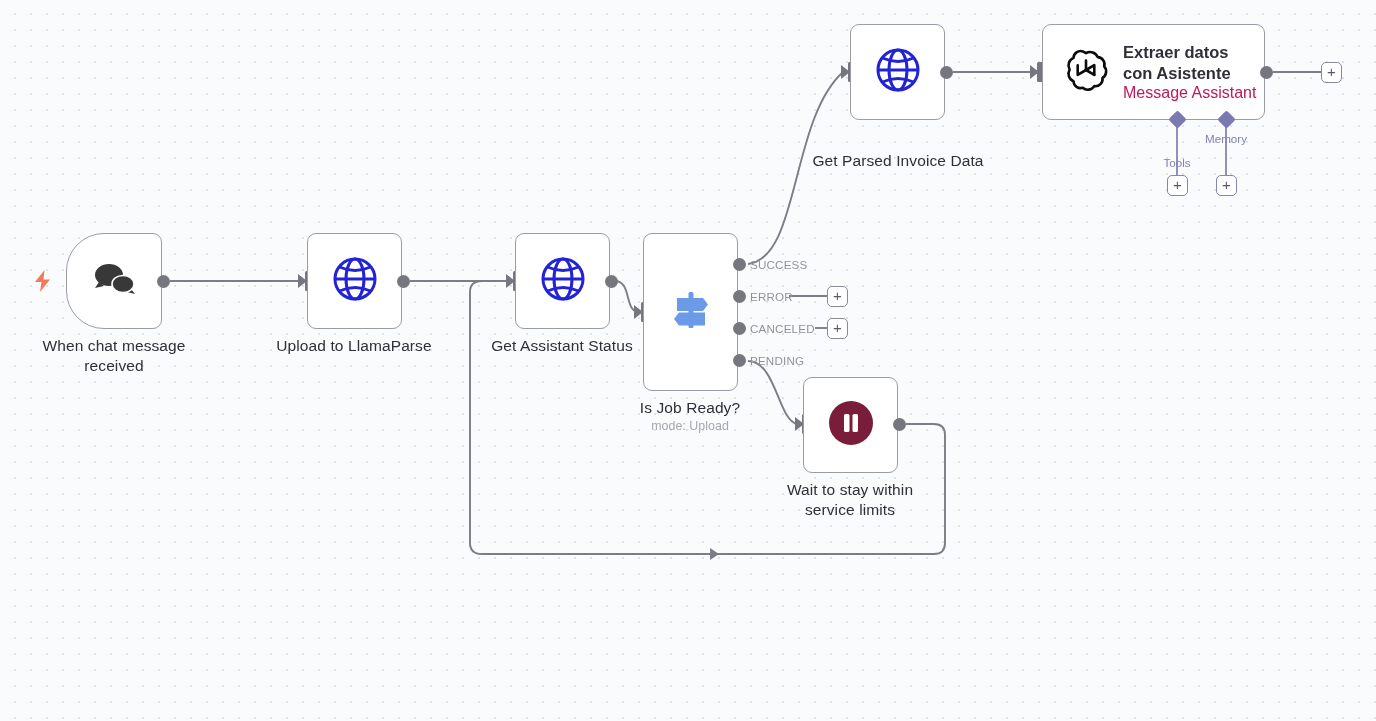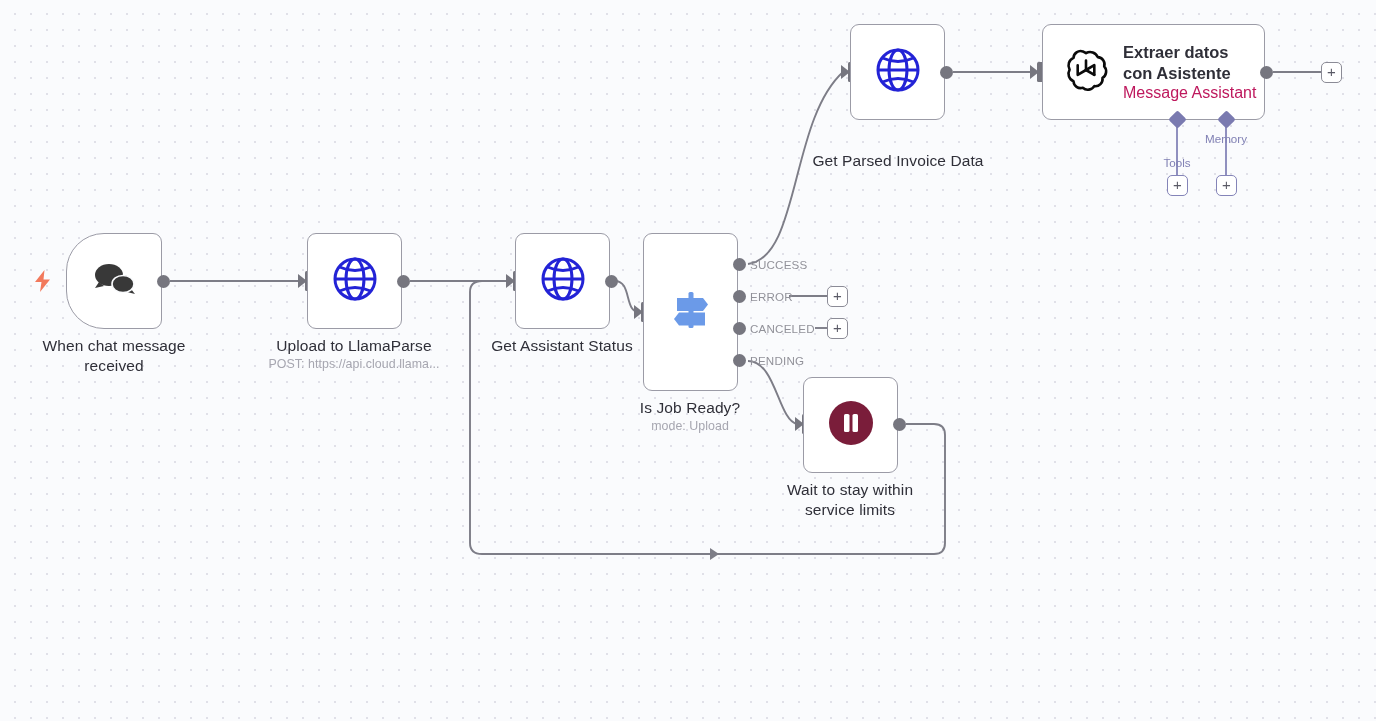--- a/index.html
+++ b/index.html
@@ -220,21 +220,20 @@
         <ellipse cx="24" cy="24" rx="9" ry="20" fill="none" stroke="#2323d6" stroke-width="3"></ellipse>
         <line x1="4" y1="24" x2="44" y2="24" stroke="#2323d6" stroke-width="3"></line>
         <path d="M8.5 12 Q24 19 39.5 12" fill="none" stroke="#2323d6" stroke-width="3"></path>
         <path d="M8.5 36 Q24 29 39.5 36" fill="none" stroke="#2323d6" stroke-width="3"></path>
       </svg>
     </span>
   </div>
   <div class="out-dot" style="left:397px; top:275px;"></div>
   <div class="node-caption" style="left:204px; top:336px; width:300px;">
     <span>Upload to LlamaParse</span>
-    <span class="node-subcaption">POST: https://api.cloud.llama...</span>
   </div>
 
   <div class="in-arrow" style="left:506px; top:274px;"></div>
   <div class="in-port" style="left:513px; top:271px;"></div>
   <div class="node" style="left:515px; top:233px; width:95px; height:96px;">
     <span>
       <svg width="48" height="48" viewBox="0 0 48 48" aria-hidden="true">
         <circle cx="24" cy="24" r="20" fill="none" stroke="#2323d6" stroke-width="3"></circle>
         <ellipse cx="24" cy="24" rx="9" ry="20" fill="none" stroke="#2323d6" stroke-width="3"></ellipse>
         <line x1="4" y1="24" x2="44" y2="24" stroke="#2323d6" stroke-width="3"></line>

